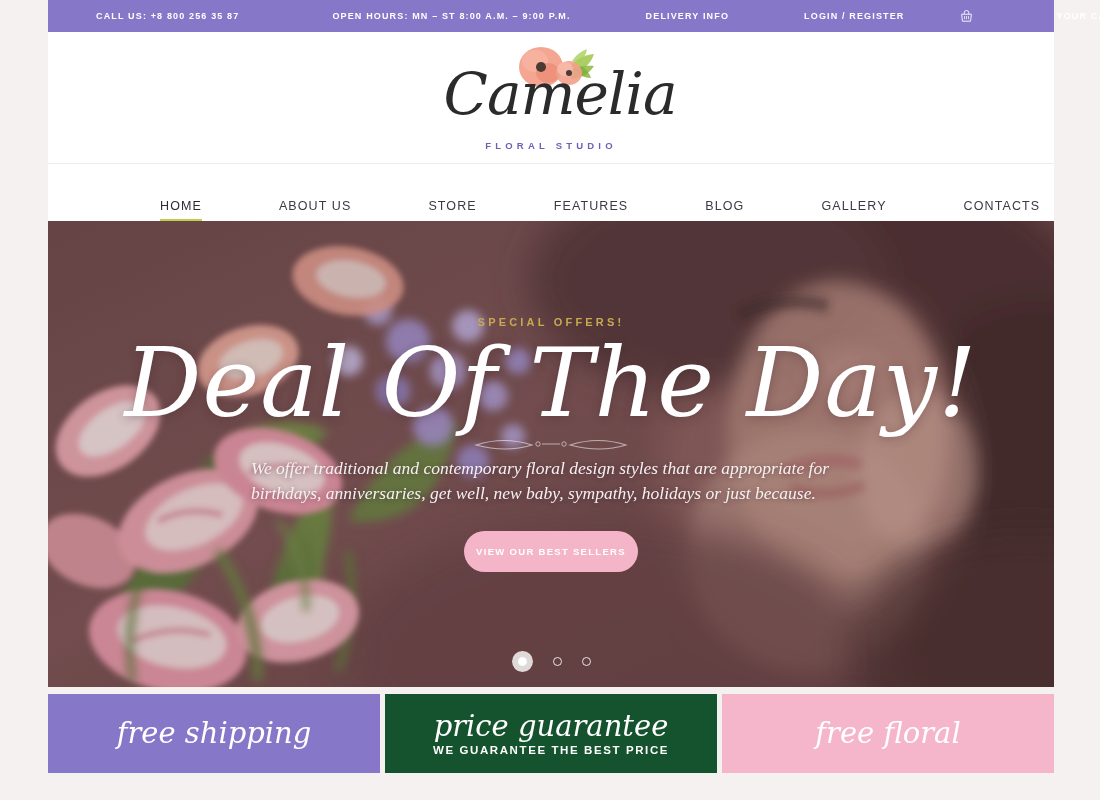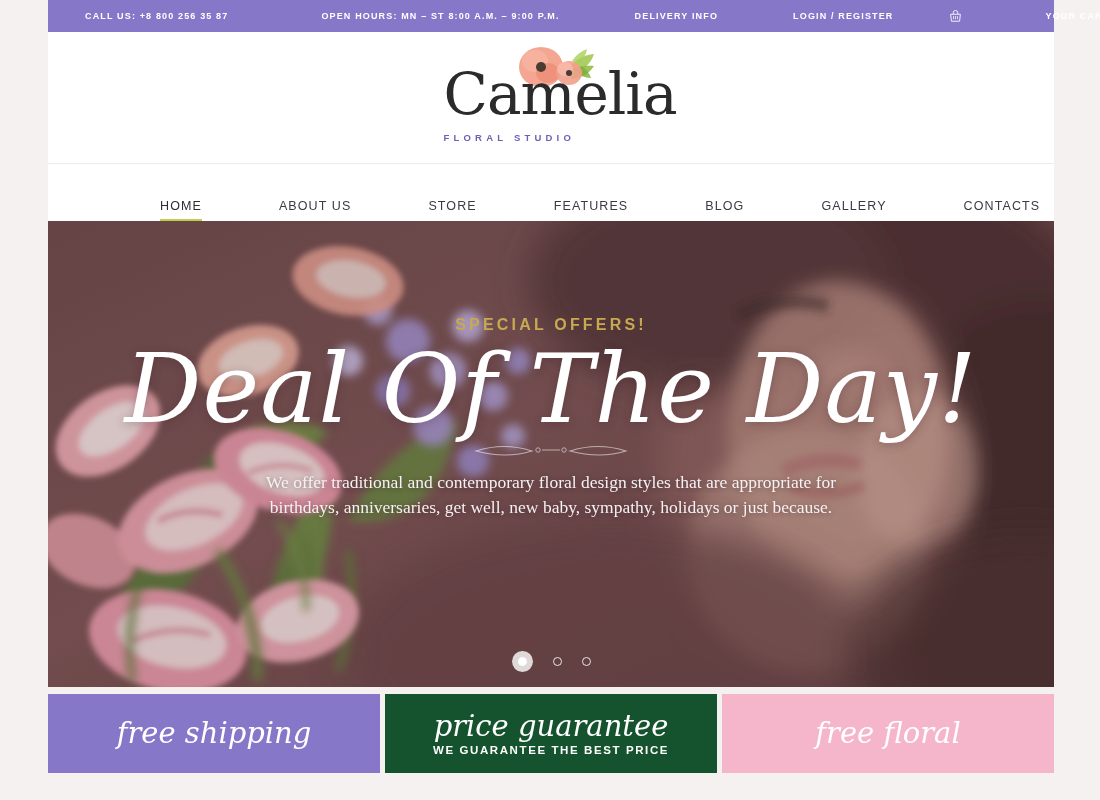--- a/index.html
+++ b/index.html
@@ -10,21 +10,21 @@
     overflow: hidden;
   }
   .page { width: 1100px; height: 800px; position: relative; }
 
   
   .topbar {
     position: absolute; left: 48px; top: 0; width: 1006px; height: 32px;
     background: #8677c8; color: #ffffff;
     display: flex; align-items: center;
   }
-  .tb-left { display: flex; align-items: flex-end; padding-left: 37px; }
+  .tb-left { display: flex; align-items: flex-end; padding-left: 28px; margin-left: 20px; }
   .tb-right { display: flex; align-items: center; margin-left: auto; padding-right: 24px; }
   .tb-item {
     font-size: 9px; font-weight: bold; letter-spacing: 1.15px;
     color: #ffffff; white-space: nowrap; text-transform: uppercase;
   }
   .tb-left .tb-item:first-child { margin-right: 93px; }
   .tb-right .tb-item { margin-left: 56px; padding-left: 19px; }
   .cart-wrap { display: flex; align-items: center; margin-left: 56px; }
   .cart-icon { width: 13px; height: 13px; margin-right: 8px; display: block; opacity: .92; }
   .cart-val { margin-left: 9px; }
@@ -34,26 +34,26 @@
     position: absolute; left: 48px; top: 32px; width: 1006px; height: 131px;
     background: #ffffff;
     display: flex; align-items: center; justify-content: center;
   }
   .logo { position: relative; width: 215px; height: 100px; }
   .logo-flowers { position: absolute; left: 66px; top: -3px; }
   .logo-name {
     position: absolute; left: 0; top: 17px; width: 215px;
     text-align: center;
     font-family: "DejaVu Serif", serif;
-    font-size: 58px; color: #2b2b2b;
+    font-style: italic; font-size: 58px; color: #2b2b2b;
     line-height: 1; letter-spacing: -1px;
   }
   .logo-sub {
-    position: absolute; left: 0; top: 84px; width: 215px;
-    text-align: left;
+    position: absolute; left: 0; top: 92px; width: 215px;
+    text-align: center;
     font-size: 9.5px; font-weight: bold; letter-spacing: 4.2px;
     color: #6f5fb5;
   }
 
   
   .navband {
     position: absolute; left: 48px; top: 163px; width: 1006px; height: 58px;
     background: #ffffff; border-top: 1px solid #ececec;
     display: flex; align-items: flex-end;
   }
@@ -74,36 +74,37 @@
     position: absolute; left: 48px; top: 221px; width: 1006px; height: 466px;
     overflow: hidden;
   }
   .hero-bg { position: absolute; inset: 0; }
   .hero-content {
     position: absolute; inset: 0;
     display: flex; flex-direction: column; align-items: center;
     padding-top: 95px;
   }
   .hero-eyebrow {
-    font-size: 16px; font-weight: bold; letter-spacing: 3.2px;
+    font-size: 11px; font-weight: bold; letter-spacing: 3.2px;
     color: #c7a951; text-transform: uppercase;
   }
   .hero-title {
     margin-top: 5px;
     font-family: "DejaVu Serif", serif; font-style: italic;
     font-size: 96px; line-height: 1.05; color: #ffffff;
     letter-spacing: 1px; text-shadow: 0 2px 10px rgba(60,30,40,.30);
     white-space: nowrap;
   }
   .hero-divider { margin-top: 2px; opacity: .55; }
   .hero-text {
-    margin-top: 12px; width: 600px; text-align: center;
+    margin-top: 4px; width: 600px; text-align: left;
     font-family: "Liberation Serif", serif; font-size: 17.5px;
     line-height: 1.42; color: #f6f1f2;
     text-shadow: 0 1px 5px rgba(50,25,35,.45);
+    font-style: italic;
   }
   .hero-btn {
     margin-top: 26px; width: 174px; height: 41px; border: none;
     border-radius: 21px; background: #f5b5c9; color: #ffffff;
     font-family: "Liberation Sans", sans-serif;
     font-size: 9.5px; font-weight: bold; letter-spacing: 1.3px;
     text-transform: uppercase; cursor: pointer;
   }
   .hero-dots {
     position: absolute; left: 0; right: 0; bottom: 21px;
@@ -332,20 +333,21 @@
       <div class="hero-eyebrow">SPECIAL OFFERS!</div>
       <div class="hero-title">Deal Of The Day!</div>
       <svg class="hero-divider" width="170" height="16" viewBox="0 0 170 16">
         <path d="M10 9q28 -9 56 0 -26 8 -56 0z" fill="none" stroke="#ffffff" stroke-width="1.1"></path>
         <path d="M104 9q28 -9 56 0 -26 8 -56 0z" fill="none" stroke="#ffffff" stroke-width="1.1"></path>
         <circle cx="72" cy="8" r="2.2" fill="none" stroke="#ffffff" stroke-width="1"></circle>
         <circle cx="98" cy="8" r="2.2" fill="none" stroke="#ffffff" stroke-width="1"></circle>
         <path d="M76 8h18" stroke="#ffffff" stroke-width="1"></path>
       </svg>
       <div class="hero-text">We offer traditional and contemporary floral design styles that are appropriate for birthdays, anniversaries, get well, new baby, sympathy, holidays or just because.</div>
+      <button class="hero-btn">VIEW OUR BEST SELLERS</button>
     </div>
 
     <div class="hero-dots">
       <span class="dot active"></span>
       <span class="dot"></span>
       <span class="dot"></span>
     </div>
   </div>
 
   <div class="promos">

